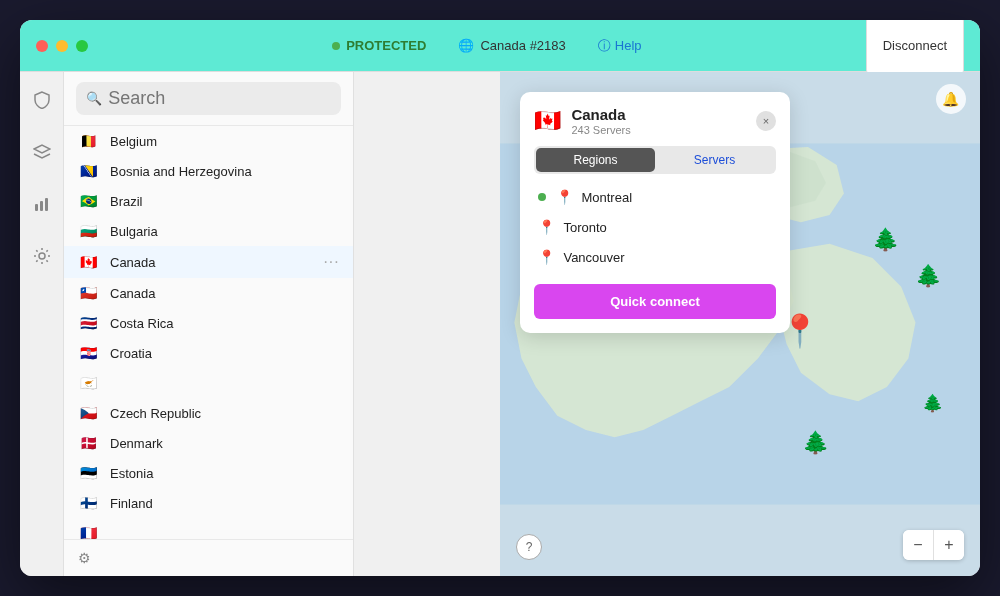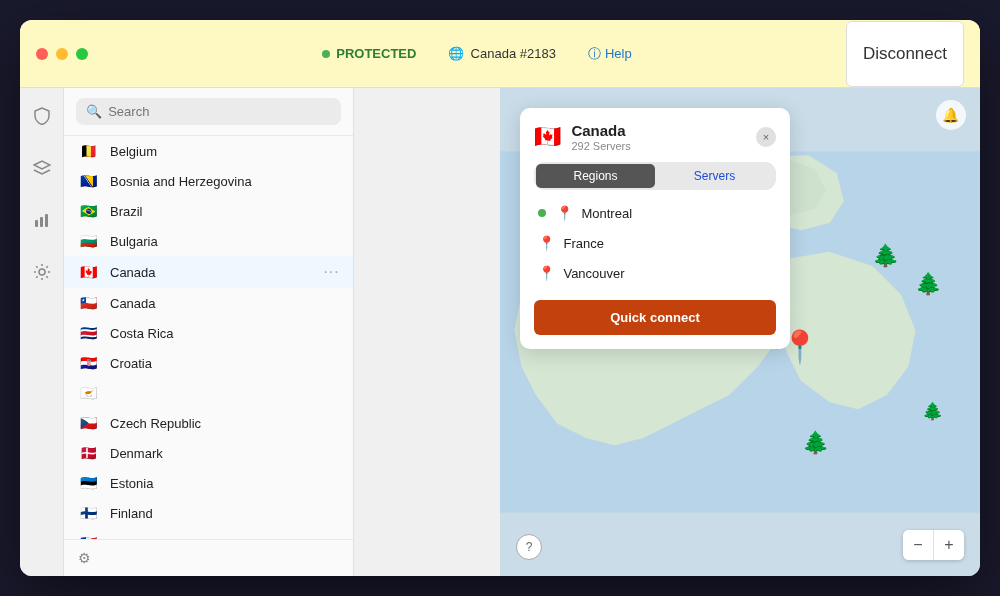--- a/index.html
+++ b/index.html
@@ -16,22 +16,22 @@
       height: 556px;
       background: #f0f0f0;
       border-radius: 12px;
       overflow: hidden;
       box-shadow: 0 20px 60px rgba(0,0,0,0.5);
       display: flex;
       flex-direction: column;
     }
     
     .title-bar {
-      height: 68px;
-      background: #fef9c3;
+      height: 52px;
+      background: #5eead4;
       border-bottom: 1px solid #ddd;
       display: flex;
       align-items: center;
       padding: 0 16px;
       gap: 16px;
       flex-shrink: 0;
     }
     .traffic-lights {
       display: flex;
       gap: 8px;
@@ -82,21 +82,21 @@
       cursor: pointer;
     }
     .title-bar-right {
       margin-left: auto;
     }
     .disconnect-btn {
       background: white;
       border: 1px solid #ddd;
       border-radius: 6px;
       padding: 22px 16px;
-      font-size: 17px;
+      font-size: 13px;
       font-weight: 500;
       color: #333;
       cursor: pointer;
     }
     
     .main-content {
       flex: 1;
       display: flex;
       overflow: hidden;
     }
@@ -145,21 +145,21 @@
       align-items: center;
       background: #ebebeb;
       border-radius: 8px;
       padding: 6px 10px;
       gap: 6px;
     }
     .search-input {
       background: none;
       border: none;
       outline: none;
-      font-size: 13px;
+      font-size: 18px;
       color: #6d28d9;
       width: 100%;
     }
     .country-list {
       flex: 1;
       overflow-y: auto;
     }
     .country-item {
       display: flex;
       align-items: center;
@@ -248,21 +248,21 @@
       align-items: center;
       justify-content: center;
       font-size: 11px;
       color: #666;
       cursor: pointer;
     }
     .popup-tabs {
       display: flex;
       margin: 0 14px;
       background: #e8e8e8;
-      border-radius: 11px;
+      border-radius: 6px;
       padding: 2px;
     }
     .popup-tab {
       flex: 1;
       text-align: center;
       padding: 5px 8px;
       font-size: 12px;
       font-weight: 500;
       border-radius: 5px;
       cursor: pointer;
@@ -295,21 +295,21 @@
       width: 8px;
       height: 8px;
       border-radius: 50%;
       background: #4caf50;
       margin-right: 2px;
     }
     .quick-connect-btn {
       margin: 4px 14px 14px;
       width: calc(100% - 28px);
       padding: 10px;
-      background: #c2410c;
+      background: #d946ef;
       color: white;
       border: none;
       border-radius: 6px;
       font-size: 13px;
       font-weight: 600;
       cursor: pointer;
       text-align: center;
     }
     .map-tree {
       position: absolute;
@@ -544,42 +544,42 @@
       
       <div class="map-tree" style="top: 155px; right: 80px;">🌲</div>
       <div class="map-tree" style="bottom: 120px; right: 150px;">🌲</div>
 
       
       <div class="country-popup">
         <div class="popup-header">
           <span class="popup-flag">🇨🇦</span>
           <div class="popup-country-info">
             <div class="popup-country-name">Canada</div>
-            <div class="popup-servers">292 Servers</div>
+            <div class="popup-servers">243 Servers</div>
           </div>
           <div class="close-popup">
             <span>×</span>
           </div>
         </div>
 
         <div class="popup-tabs">
           <div class="popup-tab active">Regions</div>
           <div class="popup-tab">Servers</div>
         </div>
 
         <div class="popup-regions" id="popup-regions">
         <div class="region-item">
       <div class="region-active-dot"></div>
       <span class="region-icon">📍</span>
       <span class="region-name">Montreal</span>
     </div>
             <div class="region-item">
 
       <span class="region-icon">📍</span>
-      <span class="region-name">France</span>
+      <span class="region-name">Toronto</span>
     </div>
             <div class="region-item">
 
       <span class="region-icon">📍</span>
       <span class="region-name">Vancouver</span>
     </div>
           </div>
 
         <button class="quick-connect-btn">Quick connect</button>
       </div>

